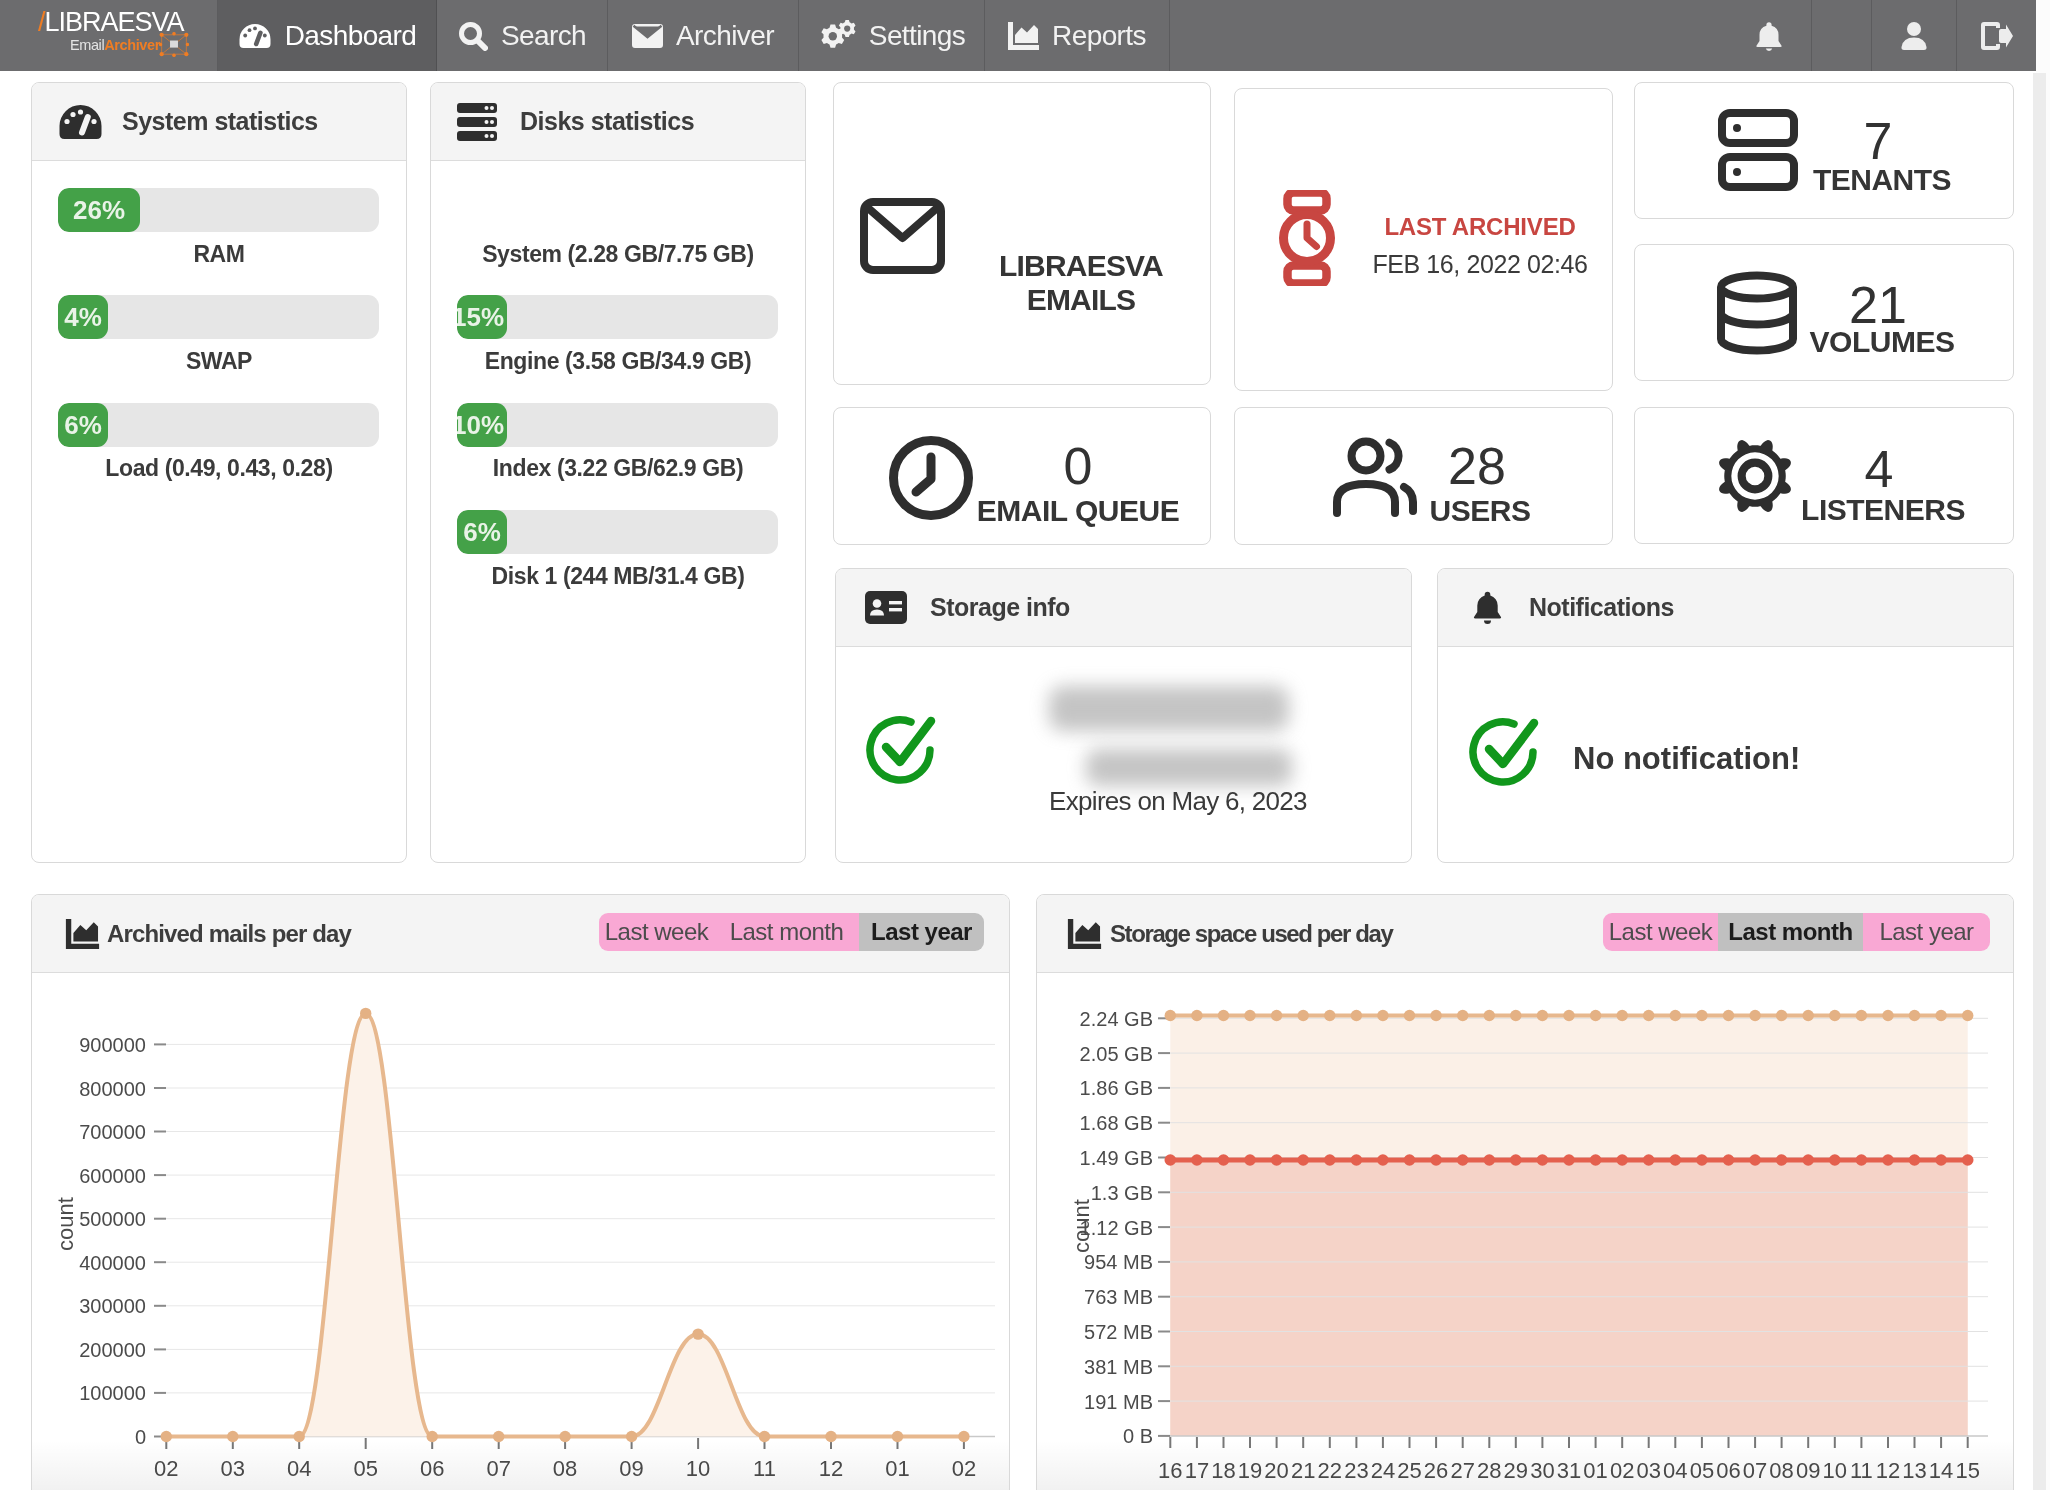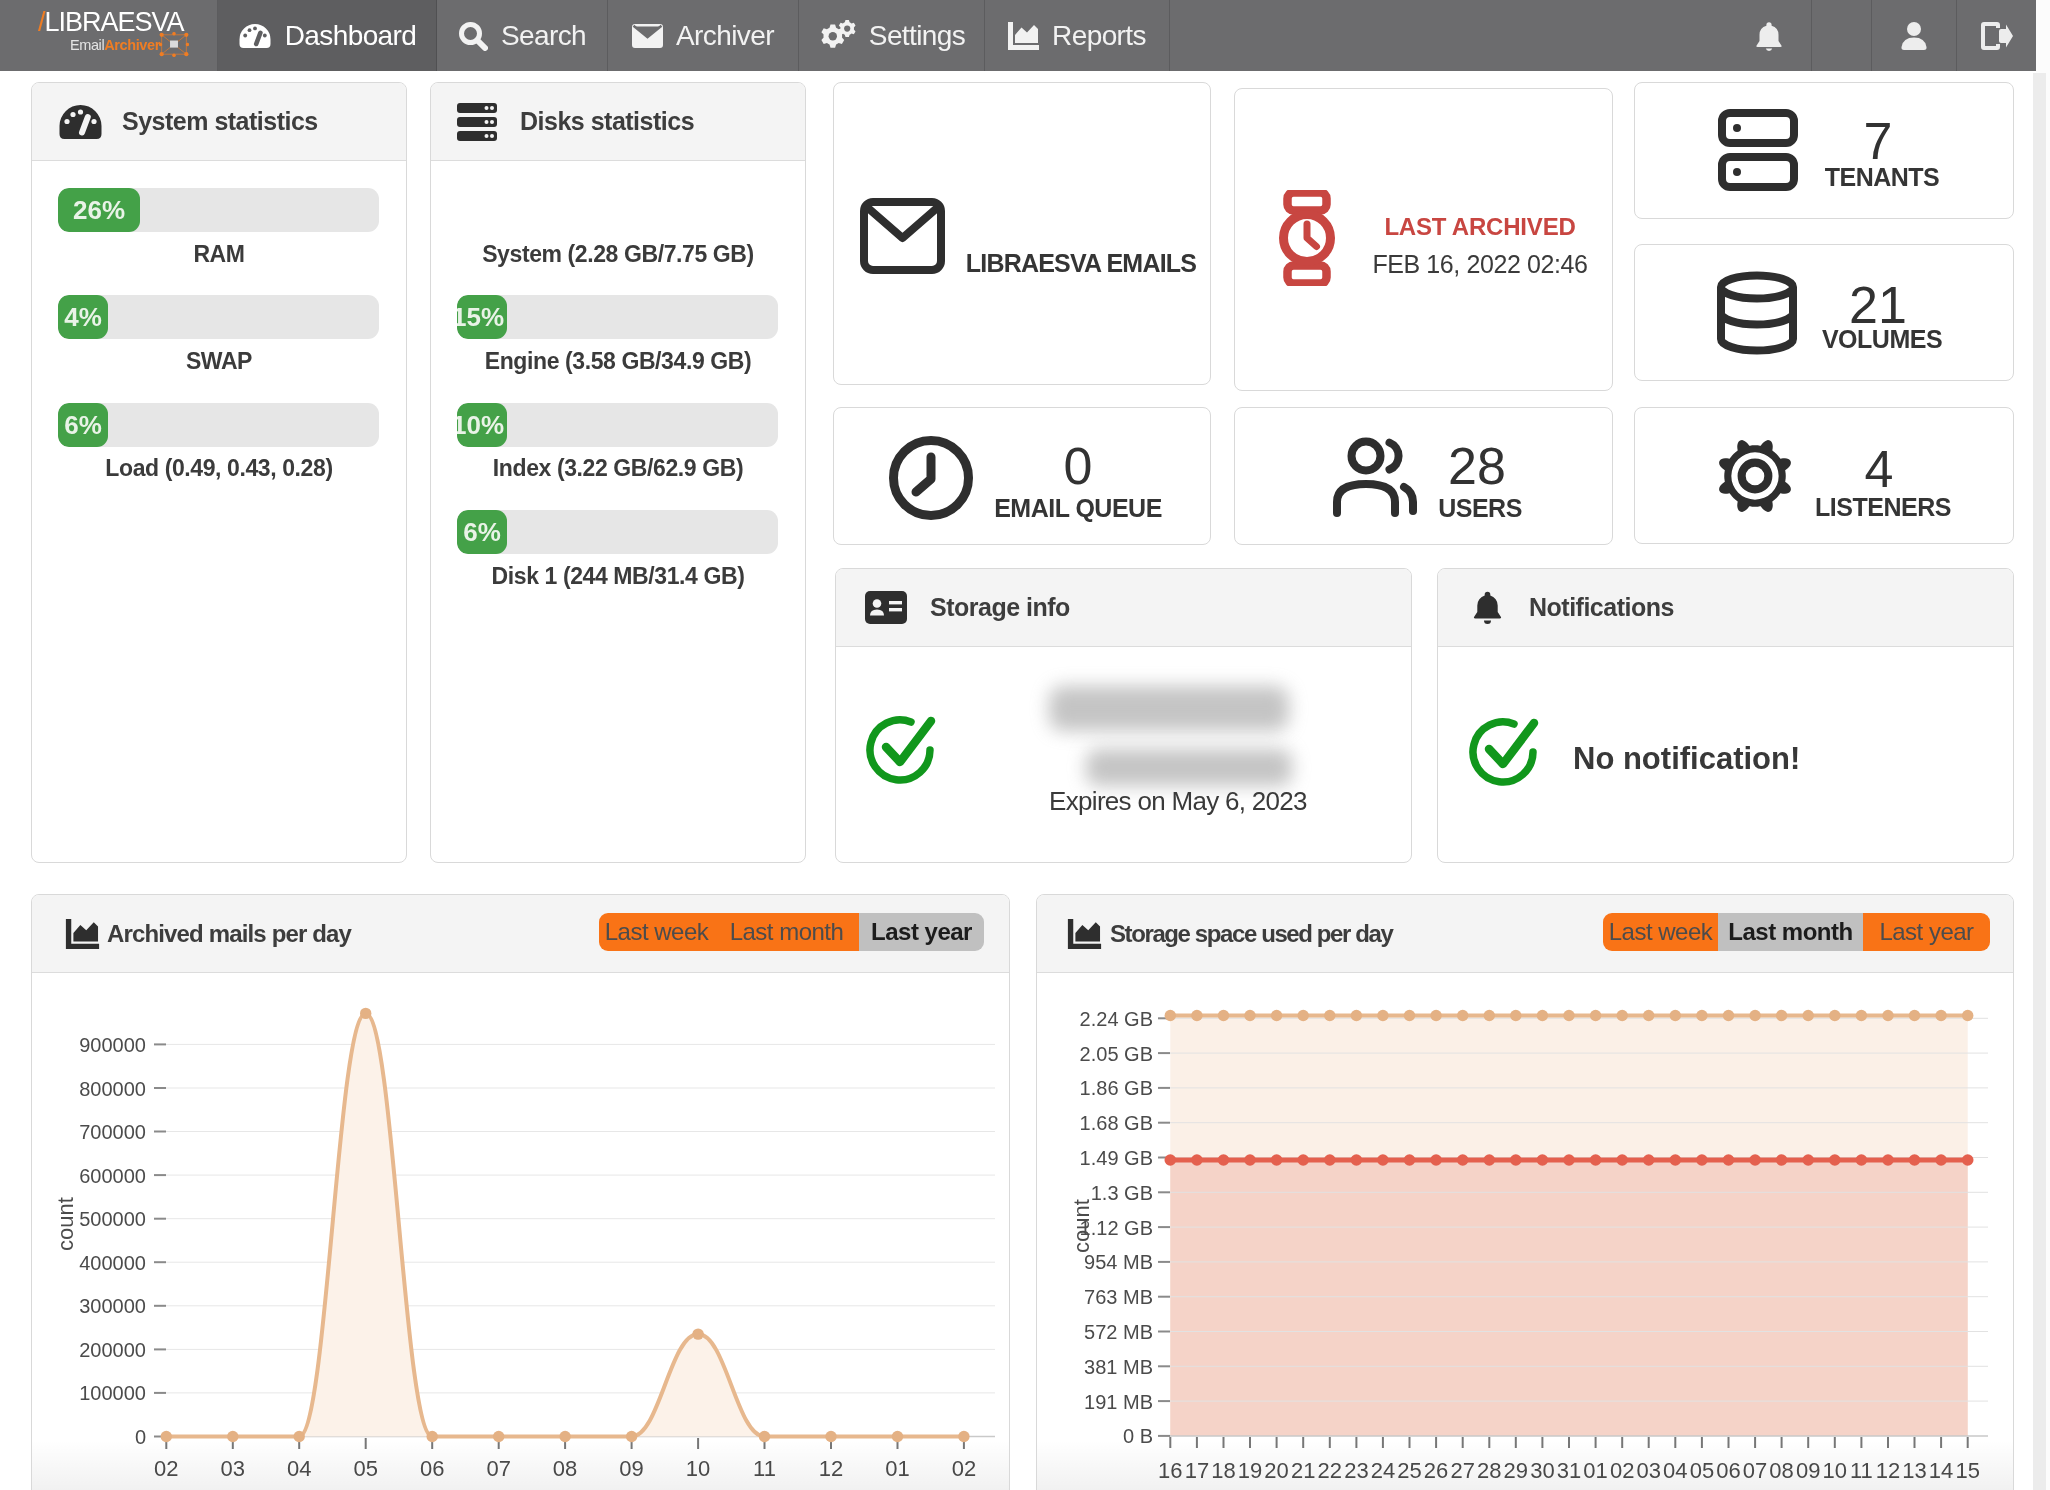--- a/index.html
+++ b/index.html
@@ -19,24 +19,24 @@
   border-bottom:1px solid #dcdcdc; border-radius:7px 7px 0 0; display:flex; align-items:center; }
 .card-title { font-size:25px; font-weight:bold; color:#3d3d3d; letter-spacing:-0.5px; }
 
 .pbar { position:absolute; left:26px; width:321px; height:44px; background:#e6e6e6; border-radius:11px; overflow:hidden; }
 .pfill { position:absolute; left:0; top:0; height:44px; background:#44a148; border-radius:11px; overflow:hidden;
   display:flex; align-items:center; justify-content:center; color:#e9f3e7; font-size:26px; font-weight:bold; white-space:nowrap; }
 .pfill.clip span { position:relative; left:-4px; }
 .plabel { position:absolute; left:0; width:100%; text-align:center; font-size:23px; font-weight:bold; color:#3b3b3b; letter-spacing:-0.4px;}
 
 .num { position:absolute; text-align:center; font-size:52px; color:#323232; }
-.slabel { position:absolute; text-align:center; font-size:25px; font-weight:bold; color:#353535; letter-spacing:-0.5px; }
+.slabel { position:absolute; text-align:center; font-size:30px; font-weight:bold; color:#353535; letter-spacing:-0.5px; }
 
 .btngroup { position:absolute; top:18px; height:38px; display:flex; border-radius:9px; overflow:hidden; }
-.btn { height:38px; display:flex; align-items:center; justify-content:center; background:#f97316;
+.btn { height:38px; display:flex; align-items:center; justify-content:center; background:#f9a8d4;
   color:#4c4c4c; font-size:24px; letter-spacing:-0.5px;}
 .btn.sel { background:#c0c0c0; color:#1c1c1c; font-weight:bold; }
 .scroll-track { position:absolute; left:2036px; top:0; width:14px; height:1490px; background:#fcfcfc; }
 .scroll-thumb { position:absolute; left:2033px; top:73px; width:13px; height:1417px; background:#ececec; }
 </style>
 </head>
 <body>
 
 <div class="navbar"></div>
 <div class="logo">

